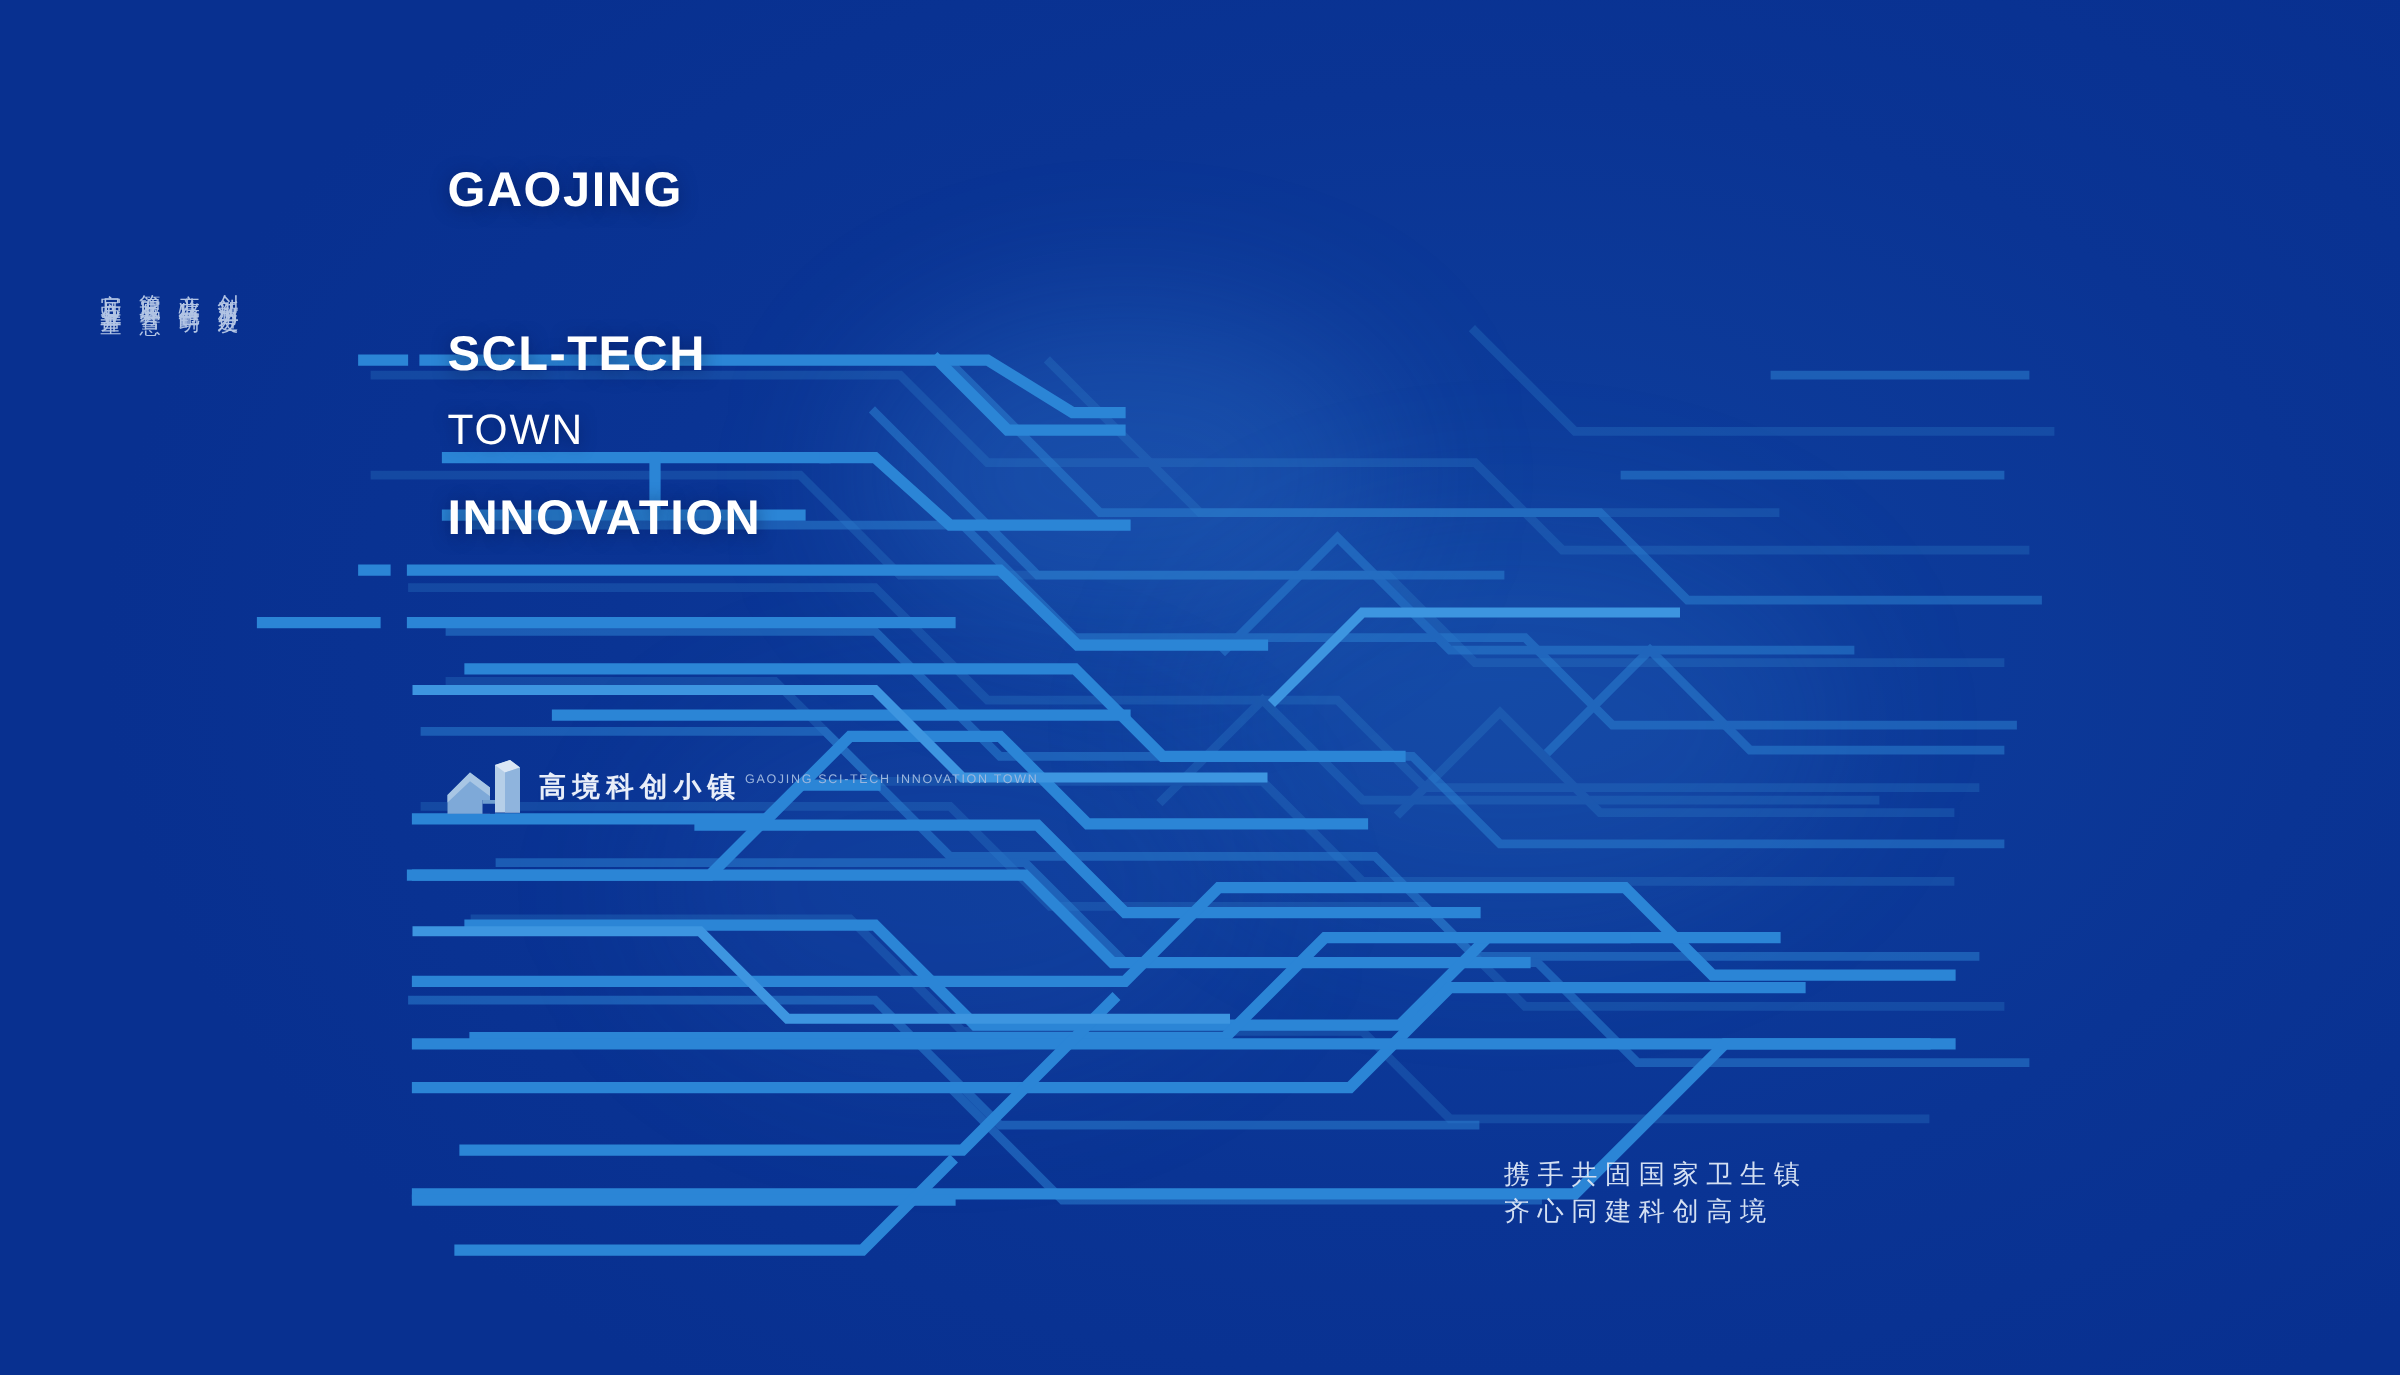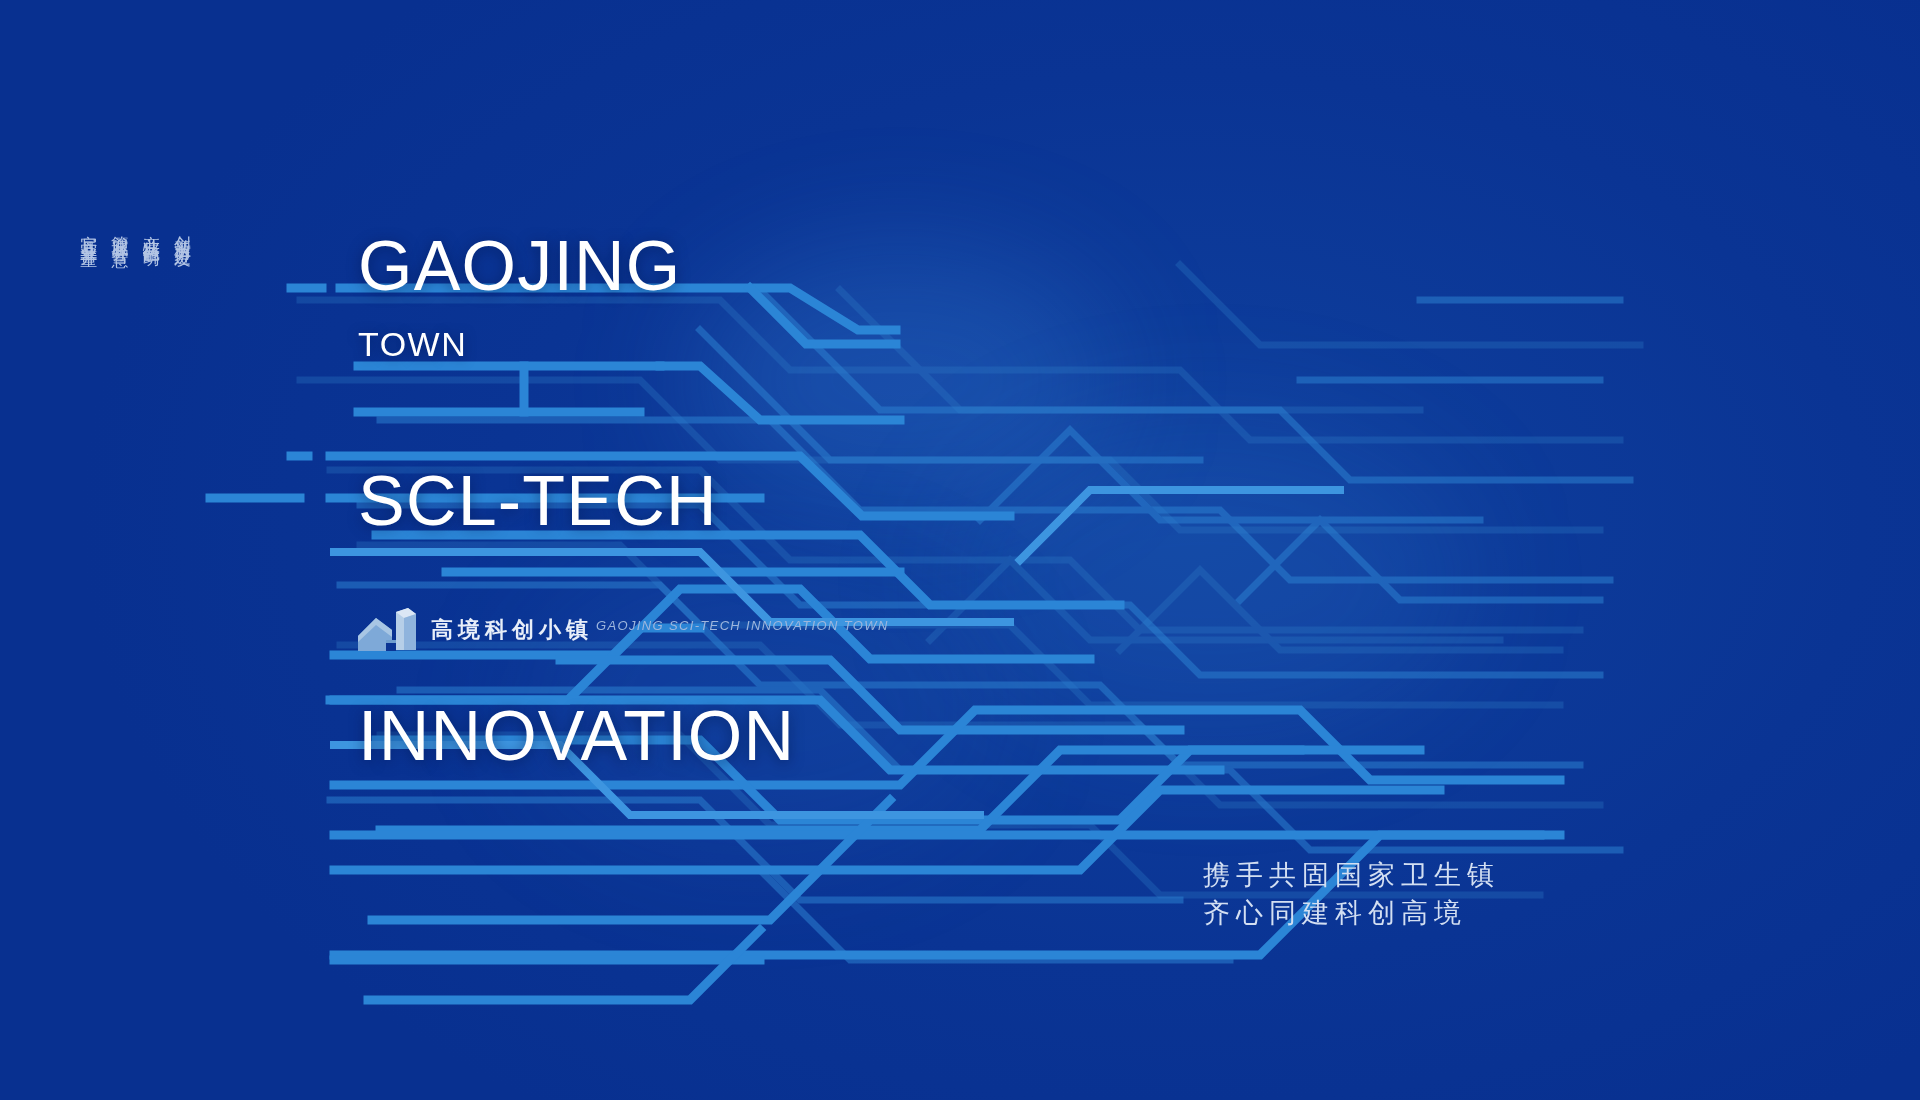--- a/index.html
+++ b/index.html
@@ -33,24 +33,24 @@
     border-radius:50%;
     pointer-events:none;
     filter:blur(60px);
   }
   #bloom-a{left:690px;top:250px;width:420px;height:260px;background:rgba(70,150,230,.22);}
   #bloom-b{left:950px;top:420px;width:520px;height:320px;background:rgba(60,135,220,.14);}
   #bloom-c{left:520px;top:560px;width:480px;height:300px;background:rgba(55,125,215,.10);}
 
   
   #headline{
-    position:absolute;left:358px;top:70px;
+    position:absolute;left:358px;top:44px;
     color:#ffffff;
-    font-weight:normal;
-    font-size:70px;
+    font-weight:bold;
+    font-size:39px;
     line-height:1.12;
     letter-spacing:1.2px;
     text-shadow:0 2px 14px rgba(0,20,70,.55);
     white-space:pre;
   }
   #headline .line{display:block;}
   #subhead{
     position:absolute;left:358px;top:325px;
     color:#ffffff;font-weight:normal;font-size:34px;letter-spacing:1.5px;
     text-shadow:0 2px 12px rgba(0,20,70,.55);
@@ -77,30 +77,29 @@
     position:absolute;left:356px;top:606px;
     display:flex;align-items:center;gap:13px;
   }
   #logo-mark{width:62px;height:48px;flex:0 0 auto;}
   #logo-text{display:flex;flex-direction:row;gap:3px;}
   #logo-cn{
     color:#e8eef9;font-size:22px;font-weight:bold;letter-spacing:5px;
     line-height:1;
   }
   #logo-en{
-    color:#9db6dd;font-size:13px;letter-spacing:1.35px;line-height:1;
+    color:#9db6dd;font-size:10px;letter-spacing:1.35px;line-height:1;
     white-space:nowrap;
-    font-style:italic;
   }
 
   
   #bottom-slogan{
-    position:absolute;left:1203px;top:856px;
+    position:absolute;left:1203px;top:925px;
     color:#d3dff2;
-    font-size:27px;
+    font-size:21px;
     letter-spacing:6px;
     line-height:1.42;
   }
   #bottom-slogan .bline{display:block;white-space:nowrap;}
 </style>
 </head>
 <body>
 
 <div id="poster">
 

